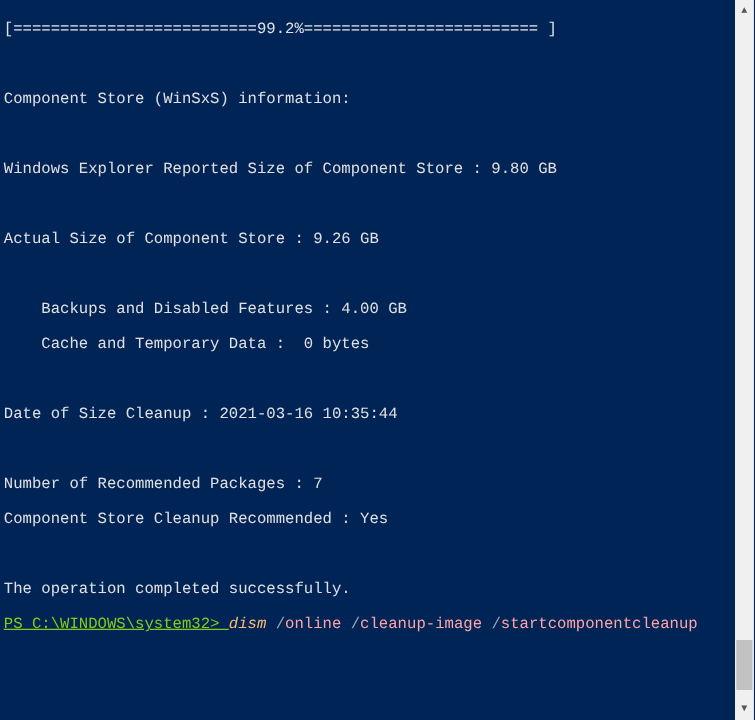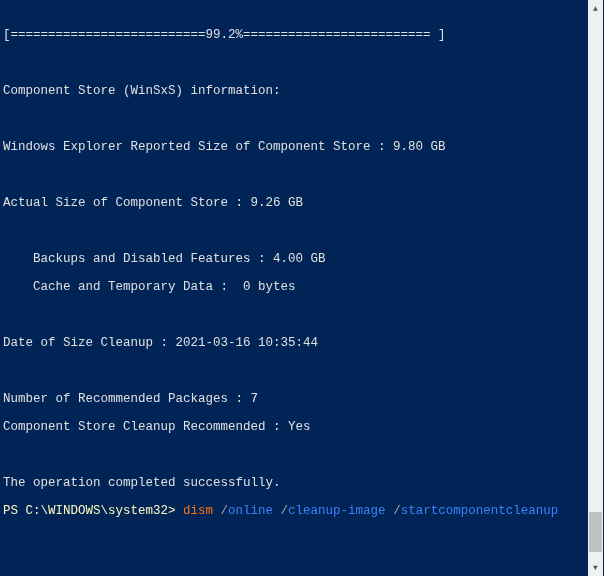--- a/index.html
+++ b/index.html
@@ -8,29 +8,29 @@
       background: #012456;
       font-family: Consolas, "Courier New", monospace;
       font-size: 12.5px;
       line-height: 14px;
       color: #E0E0E0;
       position: relative;
     }
     .terminal {
       width: 588px;
       height: 576px;
-      padding: 14px 3px;
+      padding: 2px 3px;
       overflow: hidden;
       white-space: pre;
     }
     .line { display: block; min-height: 14px; }
     .prompt-line { display: block; }
-    .prompt-path { color: #fef9c3; }
-    .cmd-dism { color: #f97316; }
-    .cmd-arg  { color: #3b82f6; }
+    .prompt-path { color: #84cc16; text-decoration: underline; }
+    .cmd-dism { color: #fdba74; font-style: italic; }
+    .cmd-arg  { color: #fca5a5; }
     .cmd-slash{ color: #9FA8A8; }
     .scrollbar {
       position: absolute;
       right: 1px;
       top: 0;
       width: 15px;
       height: 576px;
       background: #F0F0F0;
     }
     .sb-btn {

